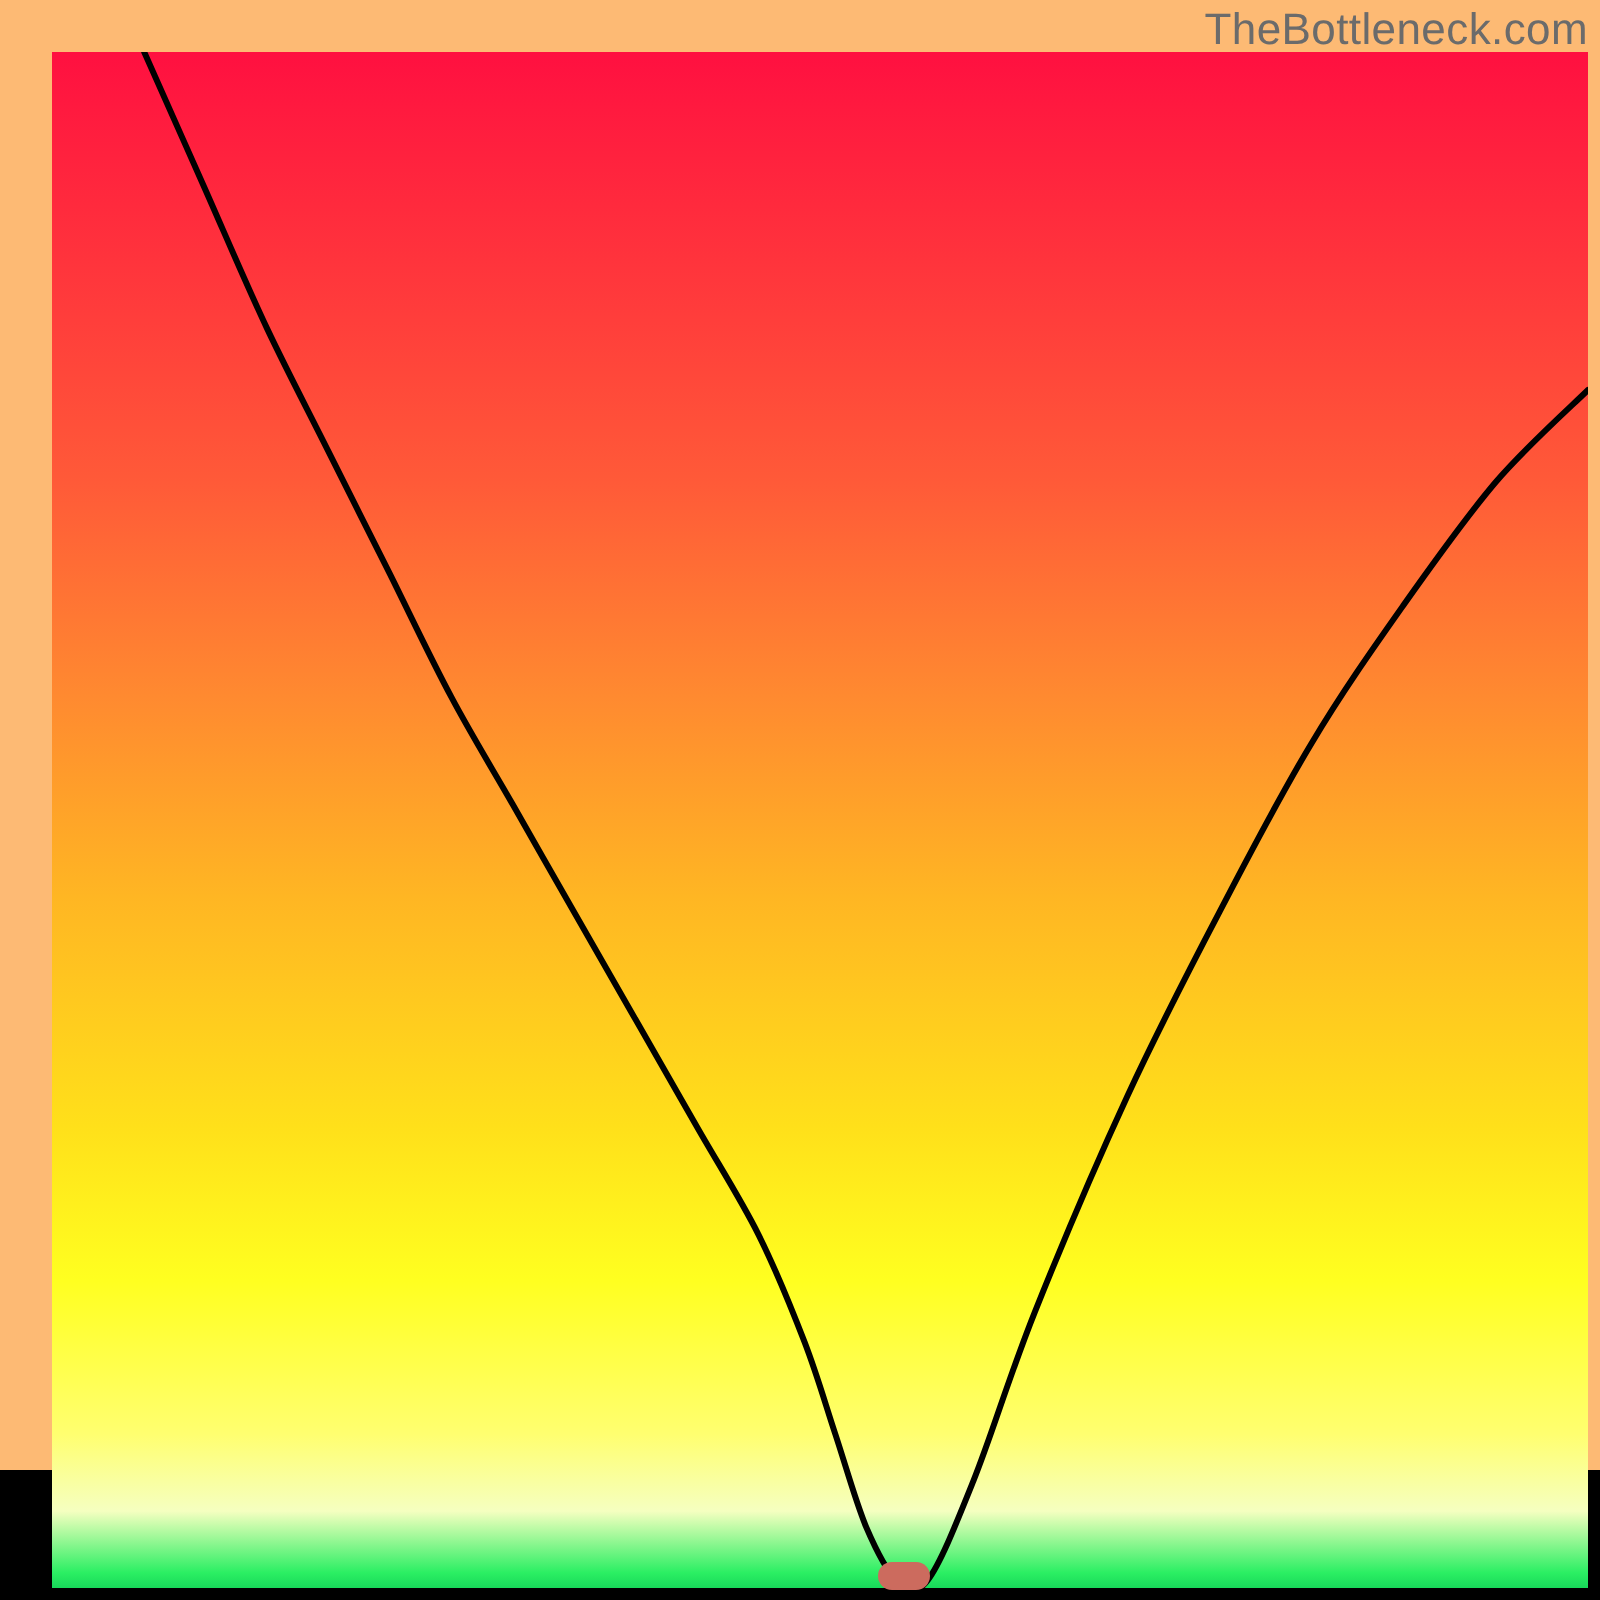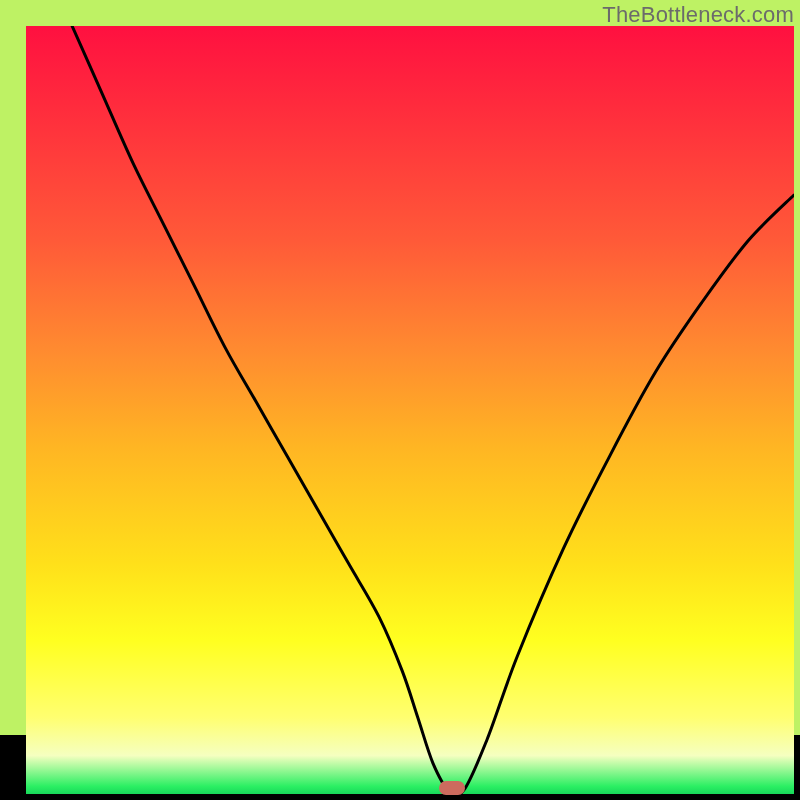--- a/index.html
+++ b/index.html
@@ -10,21 +10,21 @@
     background: #000;
     font-family: Arial, Helvetica, sans-serif;
     overflow: hidden;
   }
   .frame {
     position: absolute;
     left: 0;
     top: 0;
     width: 800px;
     height: 735px;
-    background: #bef264;
+    background: #fdba74;
   }
   .plot-area {
     position: absolute;
     left: 26px;
     top: 26px;
     width: 768px;
     height: 768px;
     
     background: linear-gradient(
       to bottom,

